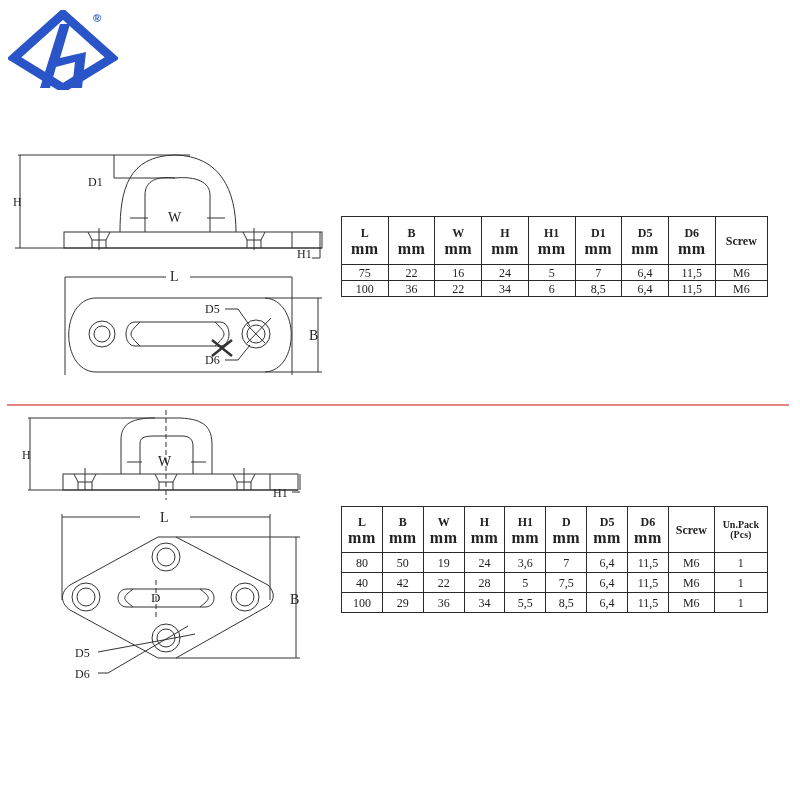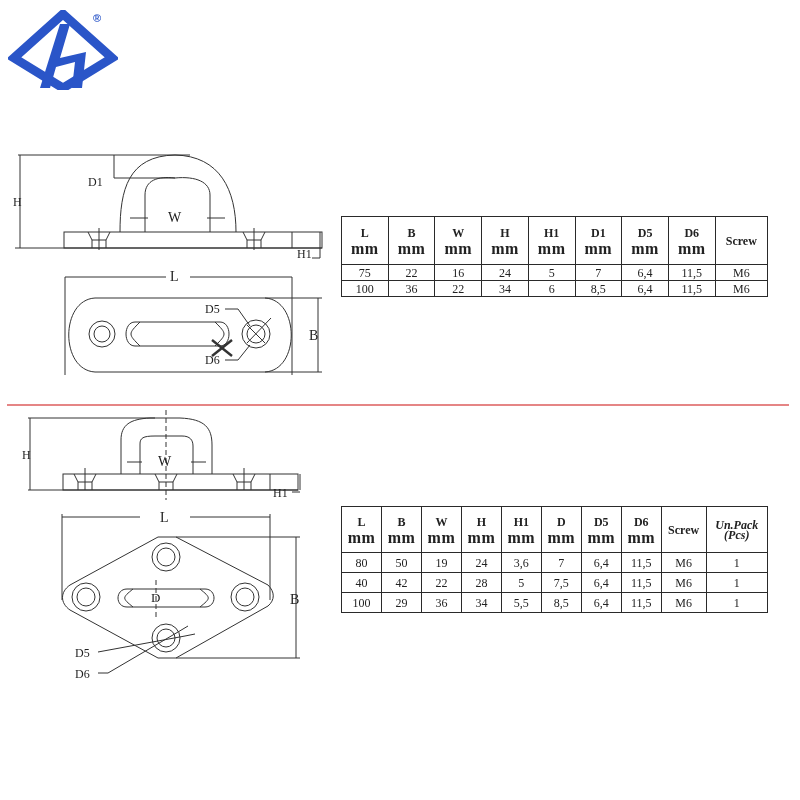--- a/index.html
+++ b/index.html
@@ -23,21 +23,21 @@
   table.spec th .unit { display: block; font-size: 16px; letter-spacing: 0.5px; }
   table.spec td { font-size: 12px; }
 
   #table1 { left: 341px; top: 216px; width: 427px; }
   #table1 th { height: 48px; }
   #table1 td { height: 16px; line-height: 14px; }
 
   #table2 { left: 341px; top: 506px; width: 427px; }
   #table2 th { height: 46px; }
   #table2 td { height: 20px; line-height: 18px; }
-  #table2 th.small { font-size: 12px; line-height: 10px; font-style: italic; }
+  #table2 th.small { font-size: 10px; line-height: 10px; }
 </style>
 </head>
 <body>
 
 <svg class="logo" viewBox="0 0 110 80">
   <polygon points="55,4 104,48 55,78 6,48" fill="none" stroke="#2a55c8" stroke-width="9" stroke-linejoin="miter"></polygon>
   <path d="M52,14 L62,14 L52,48 L78,42 L74,78 L64,78 L67,52 L48,57 L42,78 L32,78 Z" fill="#2a55c8"></path>
 </svg>
 <span class="reg">®</span>
 

